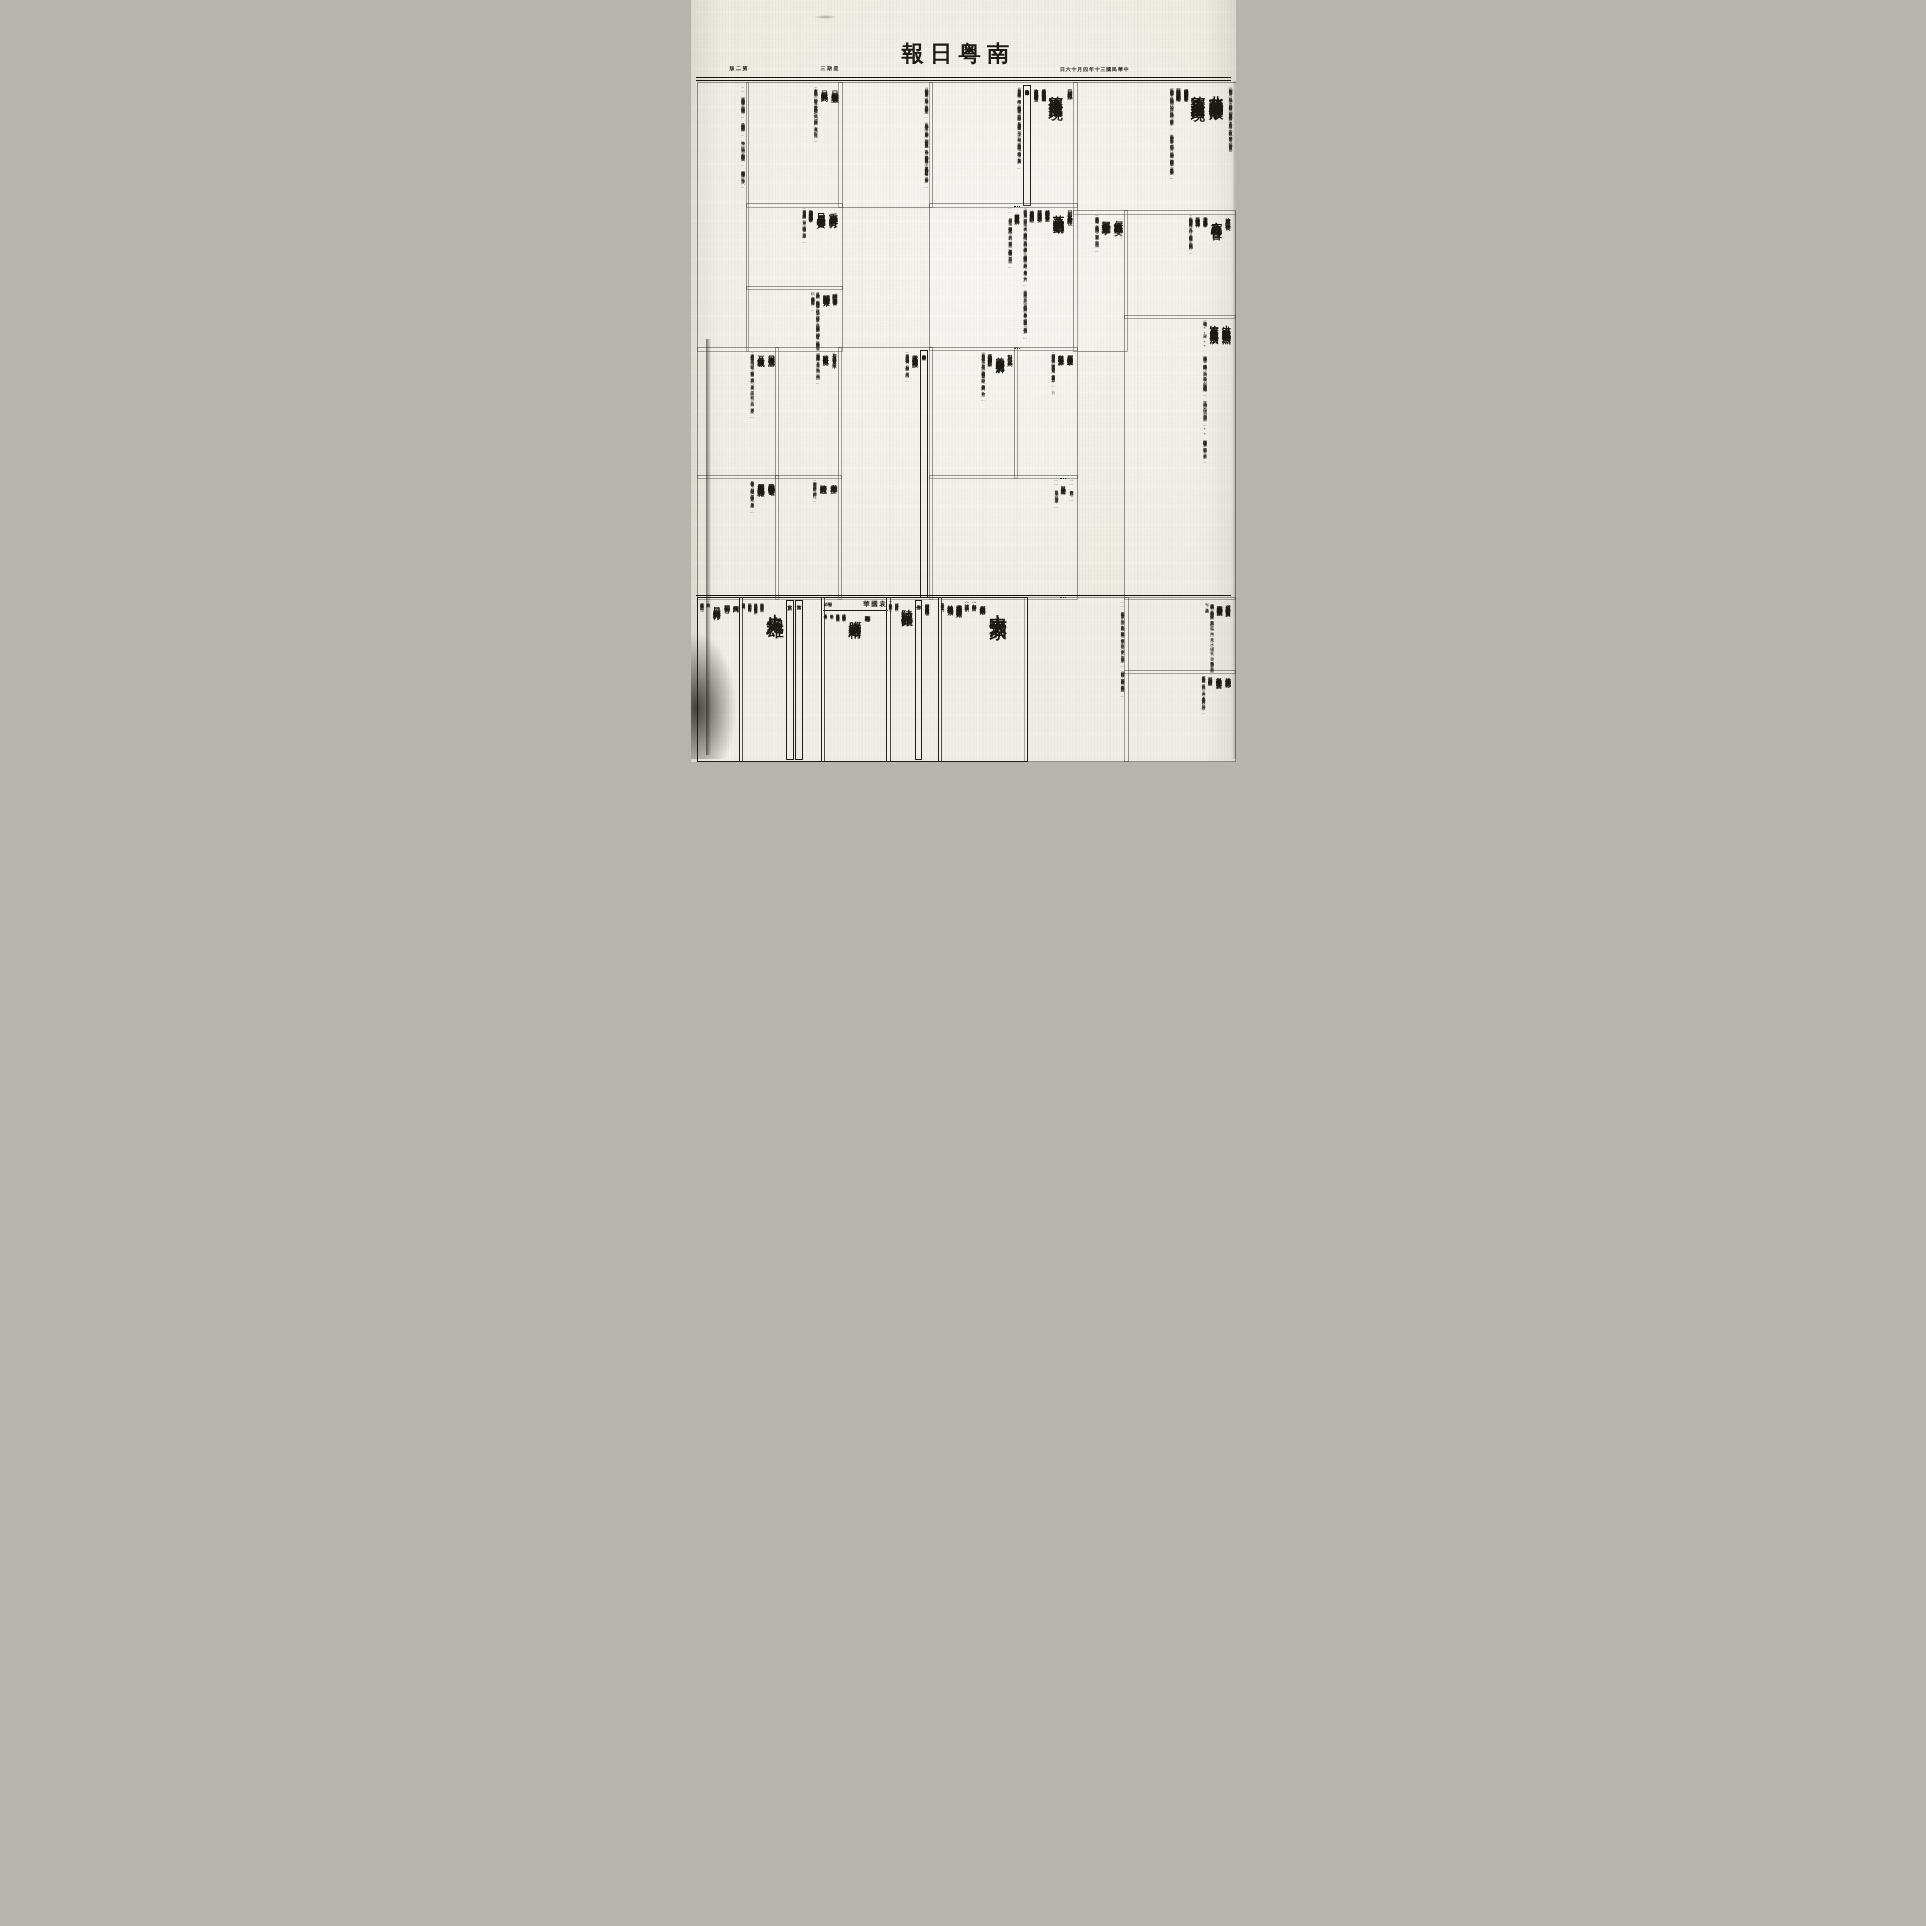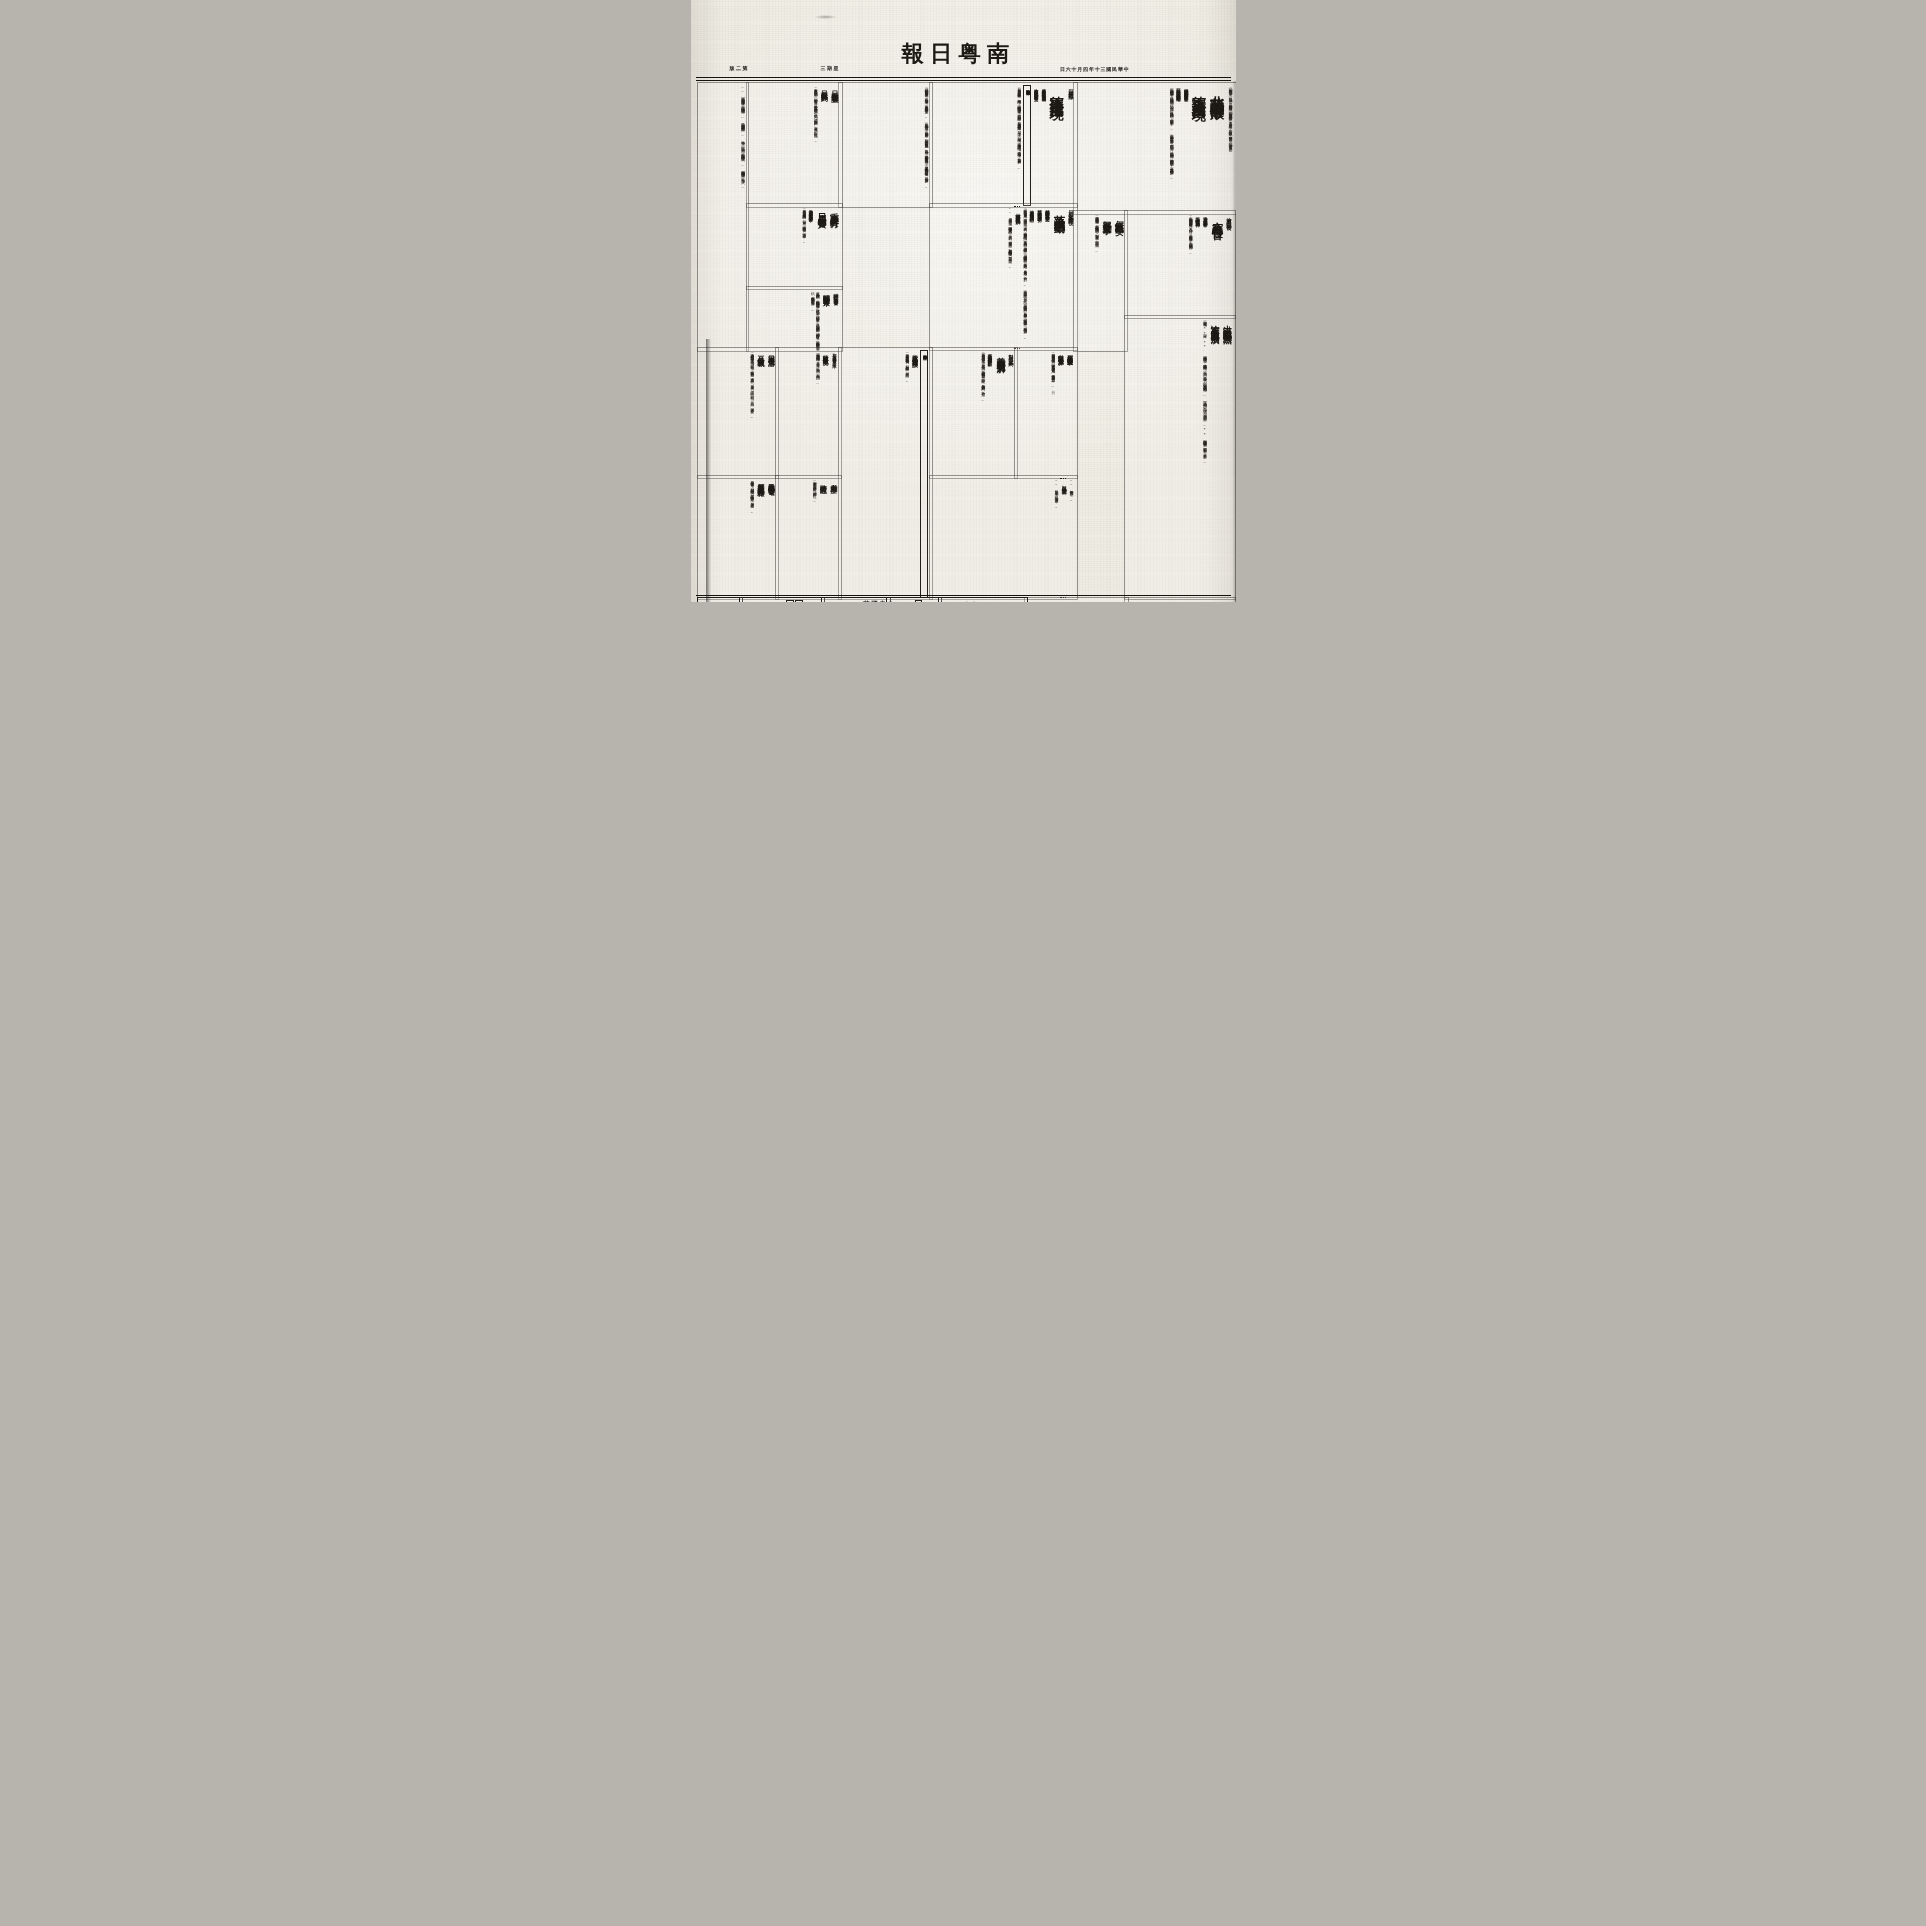--- a/index.html
+++ b/index.html
@@ -1,17 +1,17 @@
 <!DOCTYPE html>
 <html style="font-size:6.2px"><head>
 <meta charset="utf-8">
 <style>
   html,body{margin:0;padding:0;background:#b7b4ae;}
-  .stage{position:relative;width:545px;height:602px;margin:0 auto;overflow:hidden;
-         font-family:Liberation Mono, monospace;color:#1d1a16;}
+  .stage{position:relative;width:545px;height:762px;margin:0 auto;overflow:hidden;
+         font-family:Liberation Sans, sans-serif;color:#1d1a16;}
   .sheet{position:absolute;inset:0;background:
          radial-gradient(90% 70% at 55% 35%, rgba(255,255,255,.55), rgba(255,255,255,0) 70%),
          linear-gradient(90deg, rgba(90,84,74,.10), rgba(0,0,0,0) 6%, rgba(0,0,0,0) 94%, rgba(90,84,74,.12)),
          #efece3;}
   .sheet::before{content:"";position:absolute;inset:0;pointer-events:none;background:
          repeating-linear-gradient(0deg, rgba(40,36,30,.018) 0 0.8px, transparent 0.8px 1.9px),
          repeating-linear-gradient(90deg, rgba(40,36,30,.022) 0 1.2px, transparent 1.2px 3.1px);}
   .sheet::after{content:"";position:absolute;inset:0;pointer-events:none;background:
          radial-gradient(130% 120% at 50% 42%, transparent 58%, rgba(58,52,44,.20) 100%);}
   .abs{position:absolute;}

